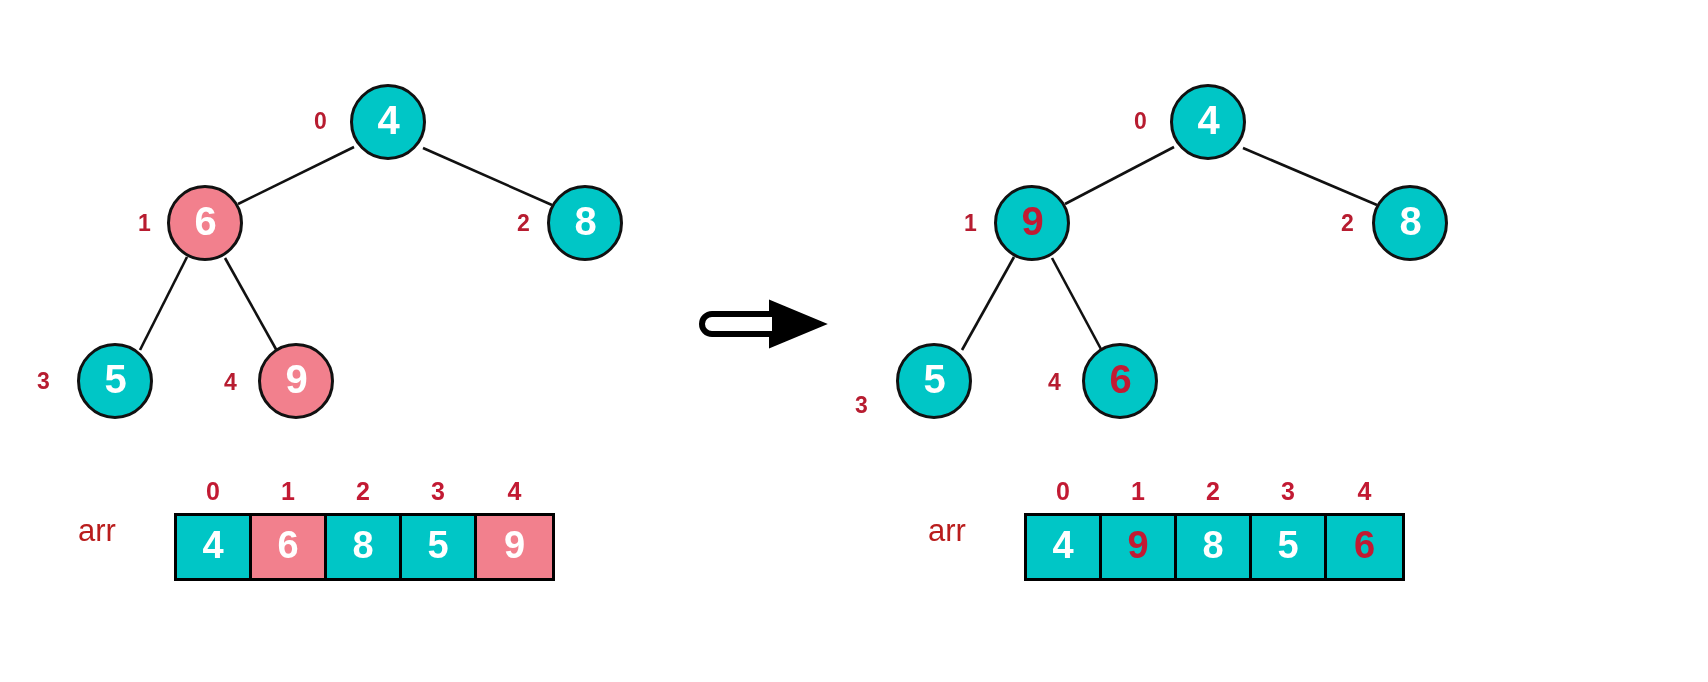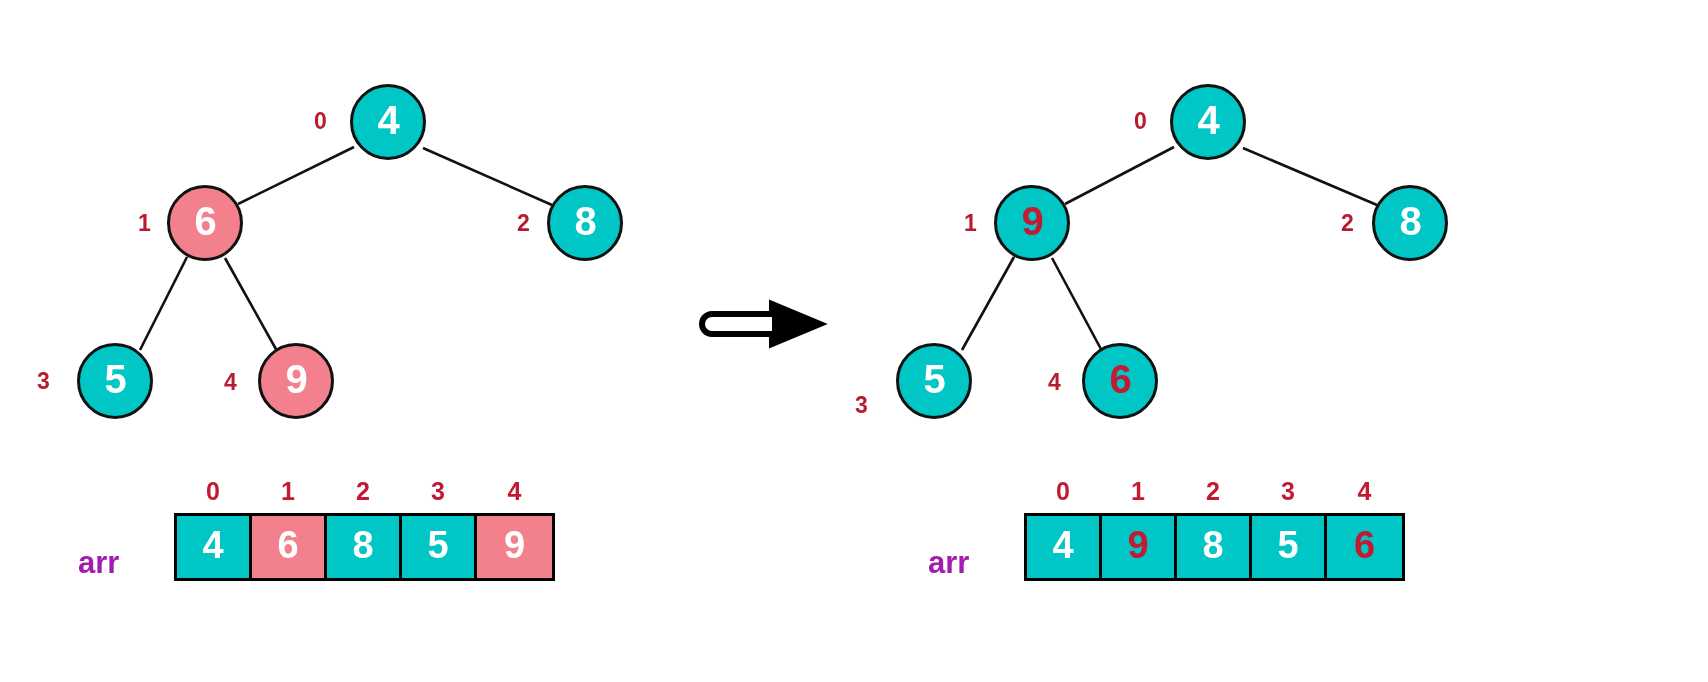--- a/index.html
+++ b/index.html
@@ -52,24 +52,24 @@
   .arrow-wrap{
     position:absolute;
     left:690px;top:296px;
     width:150px;height:56px;
   }
 
   
   .array-block{position:absolute;}
   .array-label{
     position:absolute;
-    left:0;top:52px;
-    color:#a21caf;
+    left:0;top:20px;
+    color:#b91c1c;
     font-size:31px;
-    font-weight:bold;
+    font-weight:normal;
     line-height:1;
   }
   .array-row{
     position:absolute;
     left:96px;top:18px;
     display:flex;
     border:3px solid #000000;
     box-sizing:content-box;
   }
   .cell{

